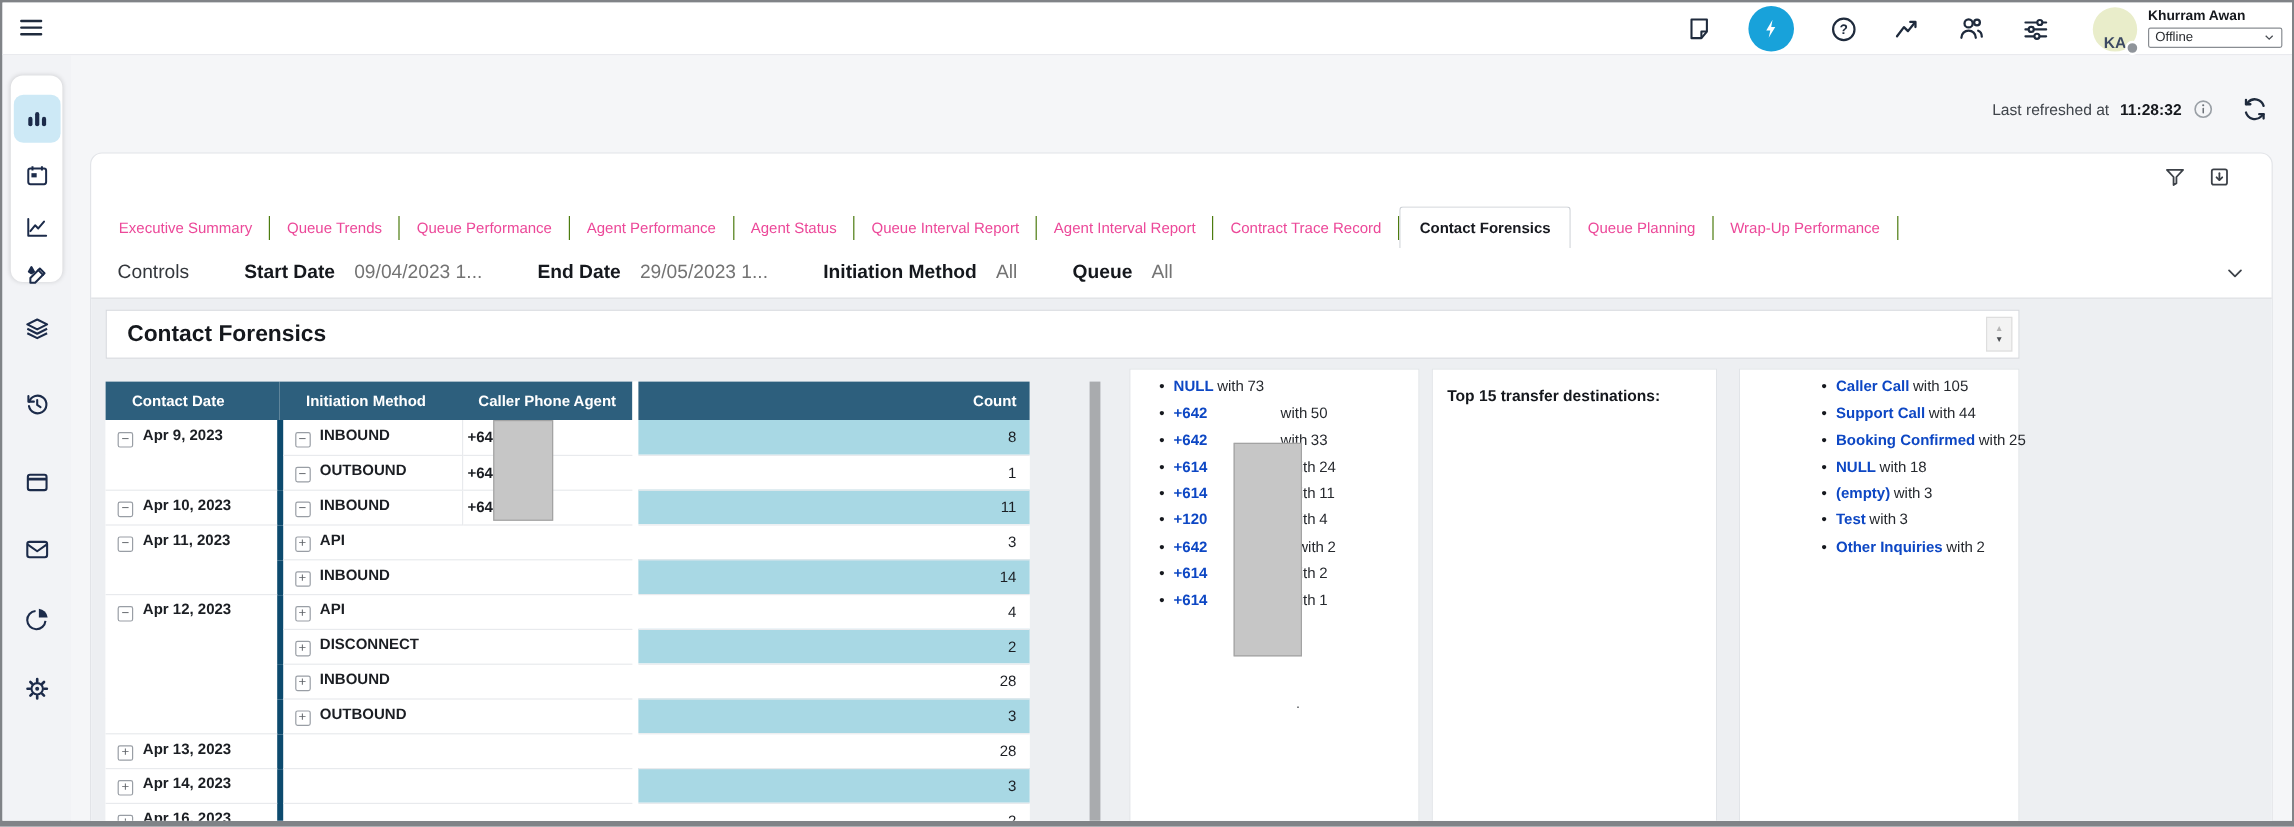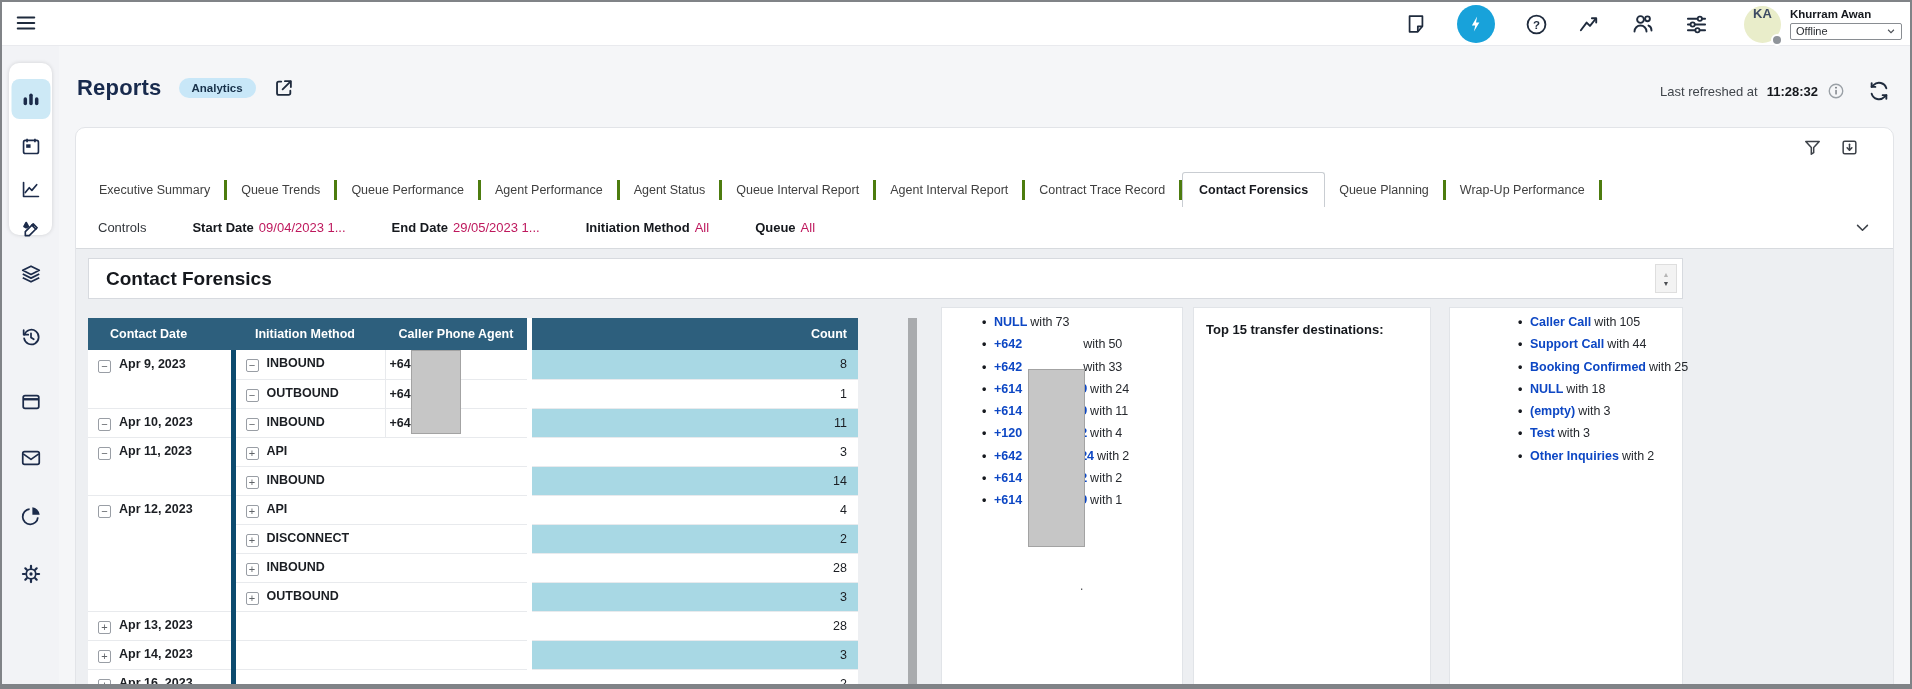--- a/index.html
+++ b/index.html
@@ -9,21 +9,21 @@
     font-family:"Liberation Sans",sans-serif;color:#16191f}
   svg{display:block}
   
   .topbar{position:absolute;left:0;top:0;right:0;height:44px;background:#fff;border-bottom:1px solid #e9eaee;z-index:9}
   .hamburger{position:absolute;left:13px;top:10px;cursor:pointer}
   .topbar-right{position:absolute;right:8px;top:0;height:44px;display:flex;align-items:center;gap:30px}
   .tb-icon{cursor:pointer}
   .bolt-wrap{width:38px;height:38px;border-radius:50%;background:#18a2da;display:flex;align-items:center;justify-content:center}
   .user-wrap{display:flex;align-items:flex-start;gap:9px;margin-left:6px}
   .avatar{position:relative;width:37px;height:37px;border-radius:50%;background:#e9edca;
-    display:flex;align-items:flex-start;justify-content:center;font-size:13px;font-weight:bold;color:#3d4a63}
+    display:flex;align-items:flex-end;justify-content:center;font-size:13px;font-weight:bold;color:#3d4a63}
   .dot-status{position:absolute;right:-2px;bottom:-3px;width:12px;height:12px;border-radius:50%;background:#8f949a;border:2px solid #fff}
   .user-col{display:flex;flex-direction:column;gap:3px;padding-top:2px}
   .user-name{font-size:11.5px;font-weight:bold;color:#15181d}
   .status-select{width:112px;height:17px;border:1px solid #898d92;border-radius:2px;background:#fff;
     font-size:11px;color:#2a2d31;display:flex;align-items:center;justify-content:space-between;padding:0 5px;cursor:pointer}
   
   .sidebar{position:absolute;left:0;top:44px;width:57px;bottom:0;background:#f2f3f6;z-index:8}
   .nav-card{position:absolute;left:7px;top:17px;width:43px;height:172px;background:#fff;border-radius:10px;box-shadow:0 0 4px rgba(0,0,0,.14)}
   .nav-item{position:absolute;left:50%;transform:translateX(-50%);width:39px;height:40px;border-radius:8px;
     display:flex;align-items:center;justify-content:center;cursor:pointer}
@@ -36,29 +36,29 @@
   .page-title{font-size:22px;font-weight:bold;color:#182a4d;letter-spacing:.2px}
   .badge{background:#c8e7f8;color:#173049;font-size:11.5px;font-weight:bold;padding:4px 13px;border-radius:12px}
   .refresh-area{position:absolute;right:20px;top:34px;display:flex;align-items:center;gap:9px;font-size:13px;color:#40454b}
   .refresh-area b{color:#15181d}
   .refresh-btn{margin-left:14px;cursor:pointer}
   
   .card{position:absolute;left:16px;right:16px;top:81px;bottom:-24px;background:#fff;border:1px solid #e2e4e8;border-radius:10px}
   .card-tools{position:absolute;right:34px;top:10px;display:flex;gap:18px}
   .card-tools .tool{cursor:pointer}
   .tabs{position:absolute;left:9px;right:40px;top:44px;height:35px;display:flex;align-items:center}
-  .tab{padding:0 14px;height:20px;line-height:20px;font-size:12.5px;color:#404040;border-right:3px solid #4d7c0f;cursor:pointer;white-space:nowrap}
+  .tab{padding:0 14px;height:20px;line-height:20px;font-size:12.5px;color:#ec4899;border-right:1px solid #4d7c0f;cursor:pointer;white-space:nowrap}
   .tab.active{height:35px;line-height:34px;background:#fff;border:1px solid #c9cdd2;border-bottom:none;
     border-radius:3px 3px 0 0;color:#17191f;font-weight:bold;padding:0 16px}
   .controls{position:absolute;left:0;right:0;top:79px;height:42px;border-bottom:1px solid #d7dade;
-    display:flex;align-items:center;font-size:13px}
+    display:flex;align-items:center;font-size:16px}
   .controls-label{margin-left:22px;color:#33373c}
   .ctrl{margin-left:46px;cursor:pointer}
   .ctrl b{color:#15181d;font-weight:bold}
-  .ctrl .val{color:#be185d;margin-left:5px}
+  .ctrl .val{color:#737373;margin-left:16px}
   .controls-chevron{position:absolute;right:22px;top:12px;cursor:pointer}
   .content{position:absolute;left:0;right:0;top:121px;bottom:0;background:#edeff2}
   
   .section-head{position:absolute;left:12px;top:9px;width:1595px;height:41px;background:#fff;border:1px solid #d7dadf}
   .section-title{font-size:19px;font-weight:bold;color:#15181d;padding:9px 0 0 17px}
   .spinner{position:absolute;right:5px;top:5px;width:22px;height:29px;background:#f3f3f3;border:1px solid #dedede;
     display:flex;flex-direction:column;align-items:center;justify-content:center;gap:2px}
   .spin-up{font-size:7px;color:#b5b5b5;line-height:7px;cursor:pointer}
   .spin-down{font-size:7px;color:#4b4e52;line-height:7px;cursor:pointer}
   
@@ -84,21 +84,21 @@
   
   .redactA{position:absolute;left:335px;top:101px;width:50px;height:84px;background:#c6c6c6;border:1px solid #a3a3a3;z-index:4}
   .redactB{position:absolute;left:952px;top:120px;width:57px;height:178px;background:#c6c6c6;border:1px solid #a3a3a3;z-index:4}
   
   .panel{position:absolute;top:58px;height:420px;background:#fff;border:1px solid #e1e4e8}
   .panel.p1{left:865px;width:242px}
   .panel.p2{left:1117px;width:238px}
   .panel.p3{left:1373px;width:234px}
   .panel-title{font-size:13px;font-weight:bold;color:#15181d;padding:14px 10px 7px 12px}
   .panel ul{list-style:none;margin-top:3px}
-  .panel.p1 ul{padding-left:52px}
+  .panel.p1 ul{padding-left:36px}
   .panel.p3 ul{padding-left:80px}
   .panel li{position:relative;line-height:22.3px;font-size:12.5px;color:#26292e;white-space:nowrap}
   .panel li::before{content:"\2022";position:absolute;left:-12px;font-weight:bold;color:#16191f}
   .lnk{color:#0d47c4;font-weight:bold;text-decoration:none;cursor:pointer}
   .gapsp{display:inline-block;width:58px}
   .w{margin:0 3px 0 3px}
   .dotmark{position:absolute;left:1004px;top:330px;font-size:12px;color:#4b4e52}
 </style>
 </head>
 <body>
@@ -237,31 +237,20 @@
           <circle cx="12" cy="12" r="1.8" fill="#1c2b4a" stroke="none"></circle>
           <g stroke-width="2.4" stroke-linecap="round">
             <path d="M12 3.2v2.3M12 18.5v2.3M3.2 12h2.3M18.5 12h2.3M5.8 5.8l1.6 1.6M16.6 16.6l1.6 1.6M18.2 5.8l-1.6 1.6M7.4 16.6l-1.6 1.6"></path>
           </g>
         </svg>
     </span>
   </div>
 
   <div class="main">
 
-    <div class="page-header">
-      <span class="page-title">Reports</span>
-      <span class="badge">Analytics</span>
-      <span style="cursor:pointer">
-        <svg width="22" height="22" viewBox="0 0 24 24" fill="none" stroke="#1f2b3d" stroke-width="2" stroke-linecap="round" stroke-linejoin="round">
-            <path d="M9 5H6.2A1.8 1.8 0 0 0 4.4 6.8v10.9a1.8 1.8 0 0 0 1.8 1.8h10.9a1.8 1.8 0 0 0 1.8-1.8V15"></path>
-            <path d="M13 4.5h6.5V11"></path>
-            <path d="M19 5l-8.5 8.5"></path>
-          </svg>
-      </span>
-    </div>
 
     <div class="refresh-area">
       <span>Last refreshed at</span>
       <b>11:28:32</b>
       <span style="cursor:pointer">
         <svg width="18" height="18" viewBox="0 0 24 24">
             <circle cx="12" cy="12" r="9" fill="none" stroke="#9aa0a6" stroke-width="1.8"></circle>
             <circle cx="12" cy="7.6" r="1.2" fill="#6b7177"></circle>
             <rect x="11.2" y="10.4" width="1.7" height="6.3" rx=".8" fill="#6b7177"></rect>
           </svg>

